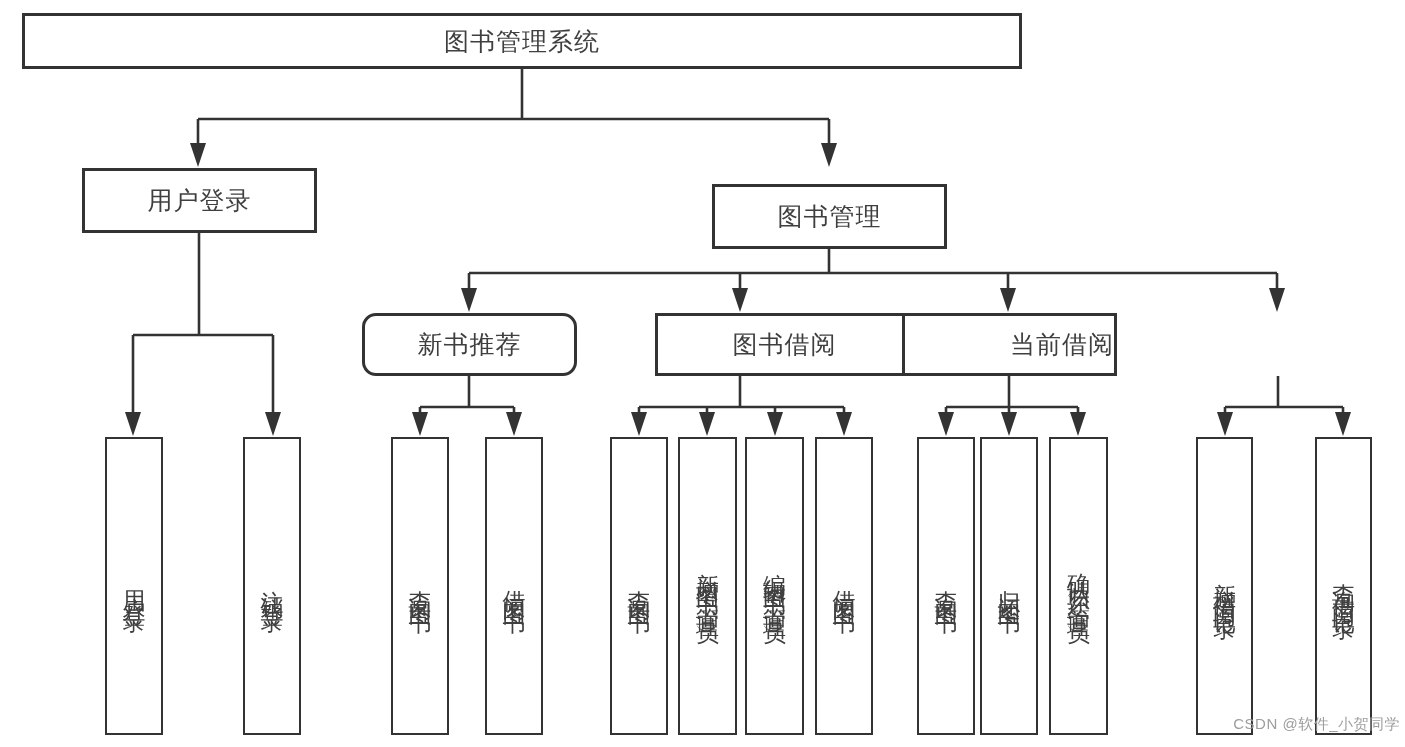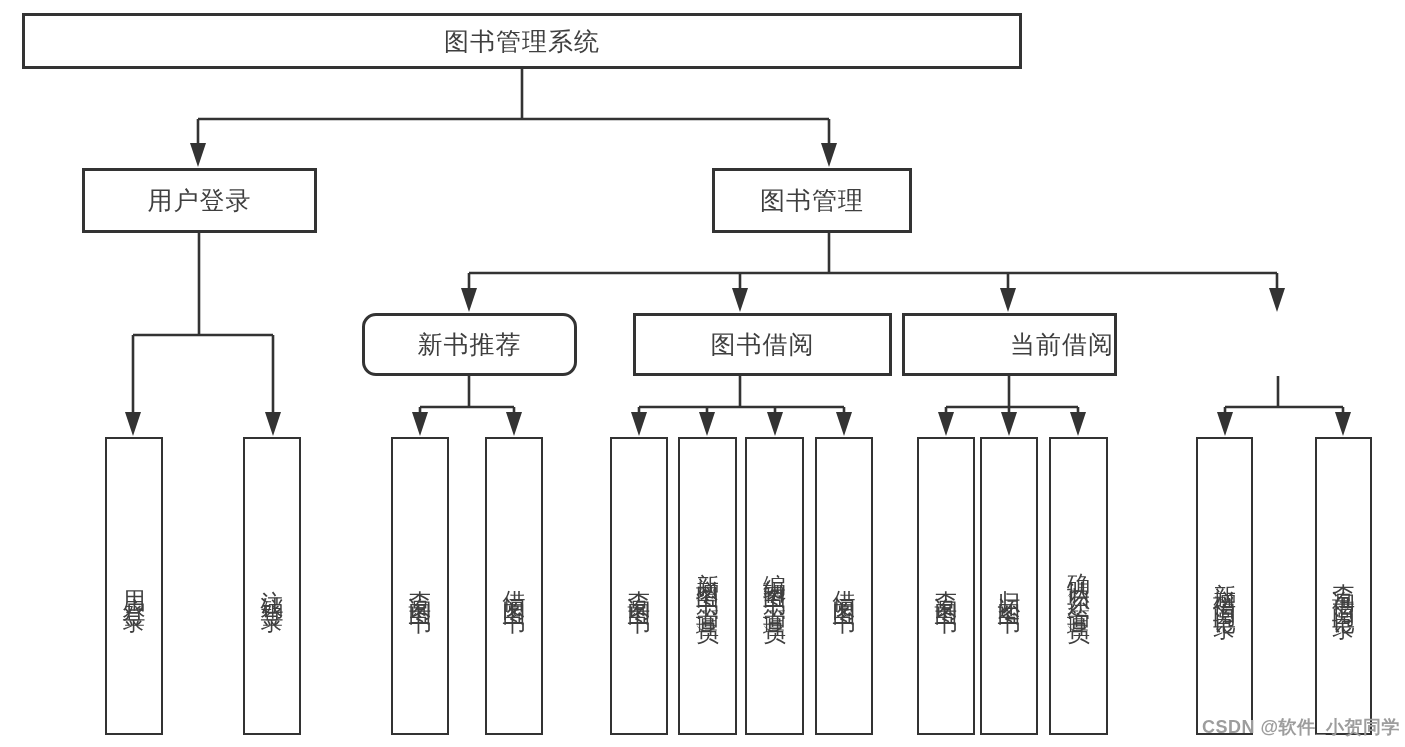--- a/index.html
+++ b/index.html
@@ -57,25 +57,24 @@
     font-size: 23px;
     color: var(--color-text);
     letter-spacing: 7px;
     line-height: 1.0;
   }
   .watermark {
     position: absolute;
     right: 5px;
     top: 715px;
     z-index: 3;
-    font-size: 18px;
+    font-size: 15px;
     color: var(--color-watermark);
     letter-spacing: 0.5px;
     white-space: nowrap;
-    font-weight: bold;
   }
 </style>
 </head>
 <body>
 
 <div class="canvas">
 
   <svg class="connectors" width="1405" height="747" viewBox="0 0 1405 747">
 
     <path d="M522 69 V119"></path>
@@ -138,28 +137,28 @@
     <polygon points="1343,436 1335,412 1351,412"></polygon>
   </svg>
 
   <div class="box h" style="left:22px; top:13px; width:1000px; height:56px;">
     <span>图书管理系统</span>
   </div>
 
   <div class="box h" style="left:82px; top:168px; width:235px; height:65px;">
     <span>用户登录</span>
   </div>
-  <div class="box h" style="left:712px; top:168px; width:200px; height:65px;">
+  <div class="box h" style="left:712px; top:184px; width:235px; height:65px;">
     <span>图书管理</span>
   </div>
 
   <div class="box h" style="left:362px; top:313px; width:215px; height:63px;border-radius:14px;">
     <span>新书推荐</span>
   </div>
-  <div class="box h" style="left:633px; top:313px; width:259px; height:63px;align-items:center;">
+  <div class="box h" style="left:655px; top:313px; width:259px; height:63px;align-items:center;">
     <span>图书借阅</span>
   </div>
   <div class="box h" style="left:902px; top:313px; width:215px; height:63px;justify-content:flex-end;">
     <span>当前借阅</span>
   </div>
 
   <div class="box v" style="left:105px; top:437px; width:58px; height:298px;">
     <span>用户登录</span>
   </div>
   <div class="box v" style="left:243px; top:437px; width:58px; height:298px;">

